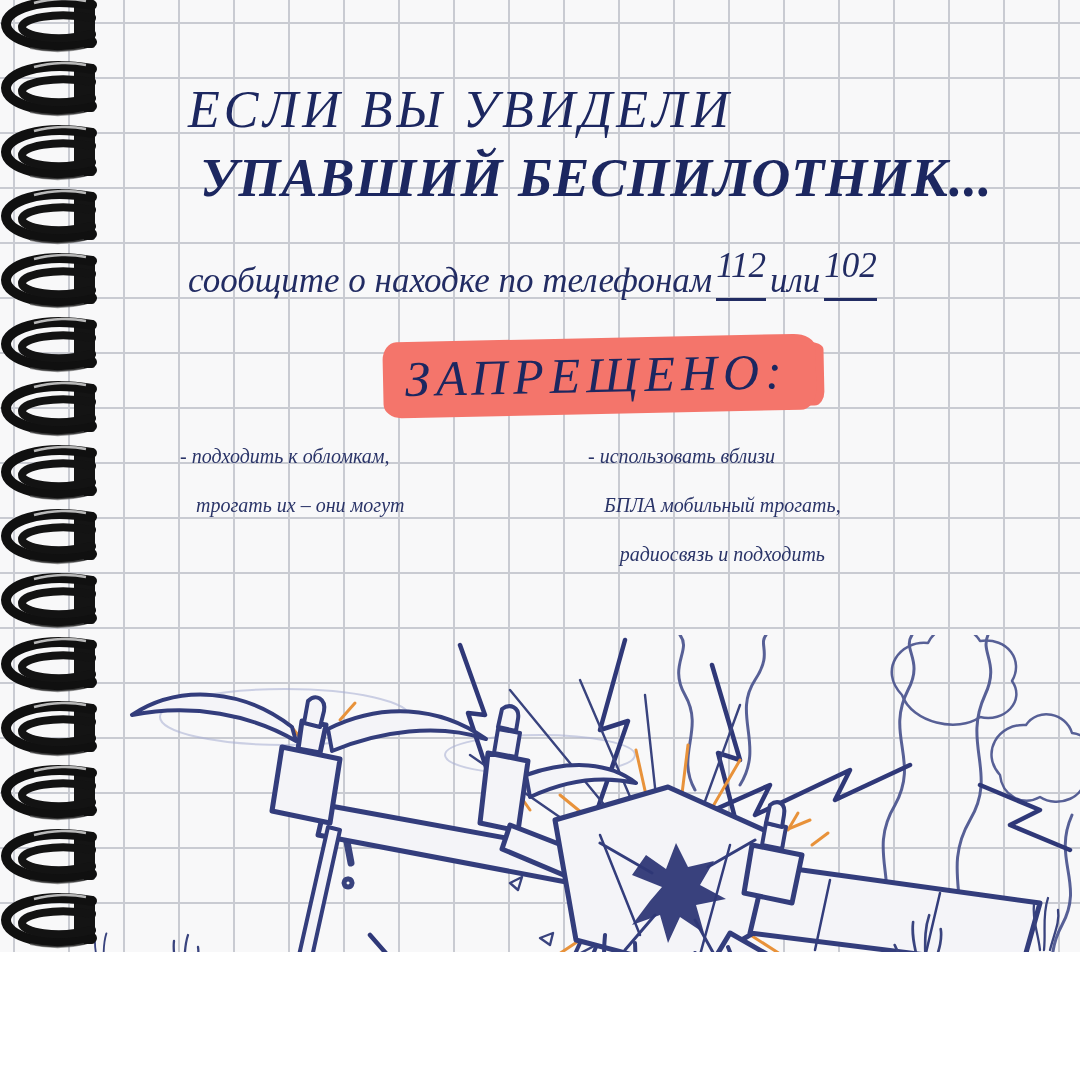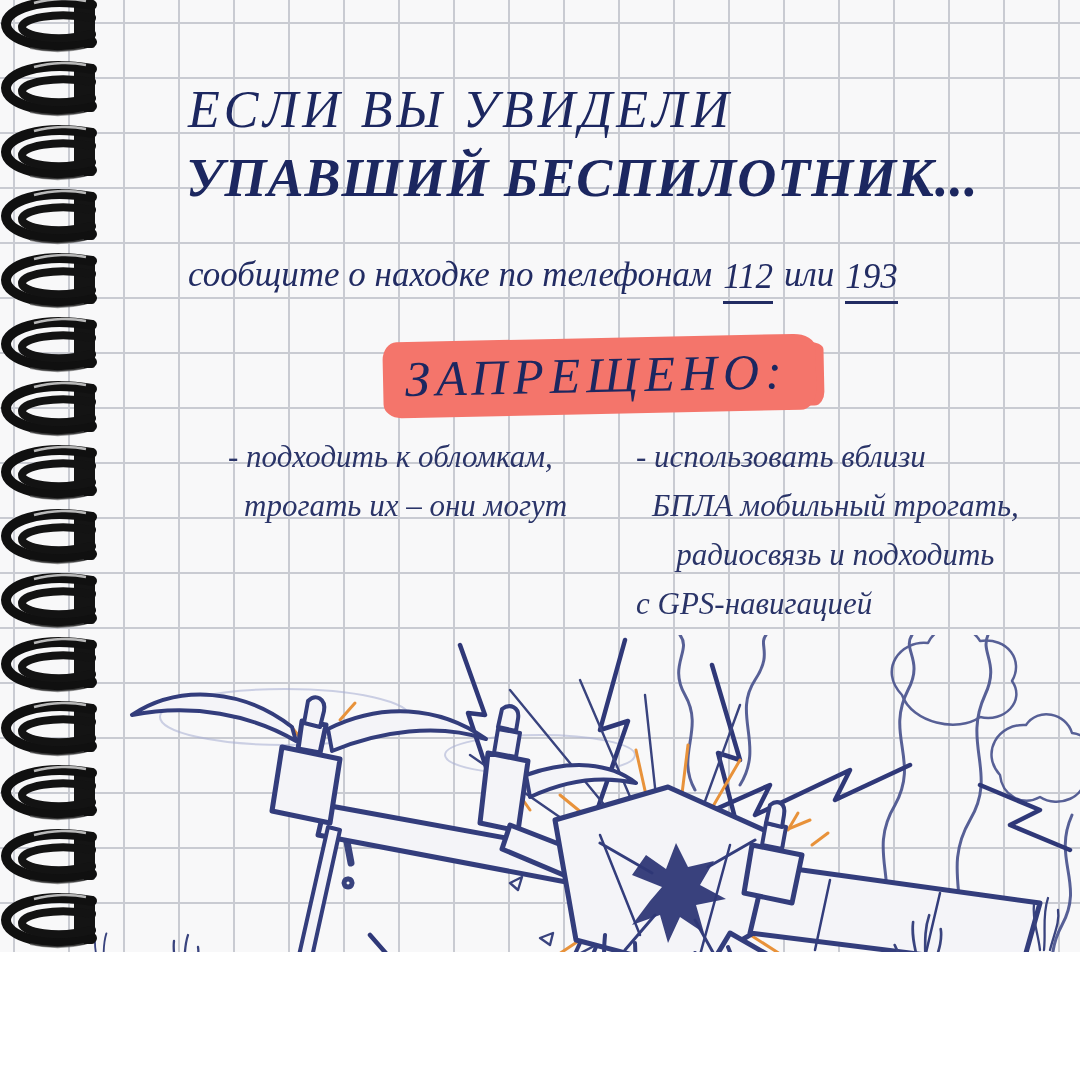--- a/index.html
+++ b/index.html
@@ -13,44 +13,44 @@
     background-position:13px 22px;
     font-family:Liberation Serif, serif;
   }
   .binding{position:absolute;left:0;top:0;width:110px;height:1080px;z-index:5;}
   .title1{
     position:absolute;left:188px;top:80px;width:860px;
     font-size:52px;font-style:italic;font-weight:400;letter-spacing:4px;
     color:#1c2760;white-space:nowrap;
   }
   .title2{
-    position:absolute;left:186px;top:147px;width:880px;
+    position:absolute;left:200px;top:147px;width:880px;
     font-size:54px;font-style:italic;font-weight:700;letter-spacing:1px;
     color:#1c2760;white-space:nowrap;
   }
   .subtitle{
     position:absolute;left:188px;top:246px;
-    display:flex;gap:11px;align-items:center;
+    display:flex;gap:4px;align-items:flex-end;
     font-size:35px;font-style:italic;font-weight:400;color:#222c63;
     white-space:nowrap;
   }
-  .subtitle .phone{font-weight:400;border-bottom:3px solid #222c63;padding-bottom:4px;margin-top:11px;}
+  .subtitle .phone{font-weight:400;border-bottom:3px solid #222c63;padding-bottom:12px;}
   .forbidden-wrap{position:absolute;left:383px;top:338px;transform:rotate(-1.2deg);}
   .forbidden{
     display:inline-block;background:#f4756b;
     border-radius:14px 22px 16px 18px / 18px 14px 20px 14px;
     padding:8px 28px 10px 22px;
     font-size:50px;font-style:italic;font-weight:400;letter-spacing:6px;
     color:#1c2760;white-space:nowrap;
     box-shadow:14px 2px 0 -6px #f4756b;
   }
   .col{
     position:absolute;top:432px;
-    font-size:31px;font-style:italic;font-weight:400;color:#2a3468;
-    line-height:49px;white-space:nowrap;padding-left:48px;
+    font-size:20px;font-style:italic;font-weight:400;color:#2a3468;
+    line-height:49px;white-space:nowrap;
   }
   .col-left{left:180px;}
   .col-right{left:588px;}
   .col .ln{display:block;}
   .col .ind{padding-left:16px;text-align:center;}
   .sketch{position:absolute;left:40px;top:635px;width:1040px;height:445px;z-index:2;}
 </style>
 </head>
 <body>
 
@@ -85,36 +85,35 @@
     <use href="#ring" x="0" y="1016"></use>
   </svg>
 
   <div class="title1">ЕСЛИ ВЫ УВИДЕЛИ</div>
   <div class="title2">УПАВШИЙ БЕСПИЛОТНИК...</div>
 
   <div class="subtitle">
     <span>сообщите о находке по телефонам</span>
     <span class="phone">112</span>
     <span>или</span>
-    <span class="phone">193</span>
+    <span class="phone">102</span>
   </div>
 
   <div class="forbidden-wrap">
     <span class="forbidden">ЗАПРЕЩЕНО:</span>
   </div>
 
   <div class="col col-left">
     <span class="ln">- подходить к обломкам,</span>
     <span class="ln ind">трогать их – они могут</span>
   </div>
   <div class="col col-right">
     <span class="ln">- использовать вблизи</span>
     <span class="ln ind">БПЛА мобильный трогать,</span>
     <span class="ln ind">радиосвязь и подходить</span>
-    <span class="ln">с GPS-навигацией</span>
   </div>
 
   <svg class="sketch" viewBox="0 0 1040 445">
     <g fill="none" stroke-linecap="round" stroke-linejoin="round">
 
       <g stroke="#a6add2" stroke-width="2" opacity="0.55">
         <ellipse cx="245" cy="82" rx="125" ry="28"></ellipse>
         <ellipse cx="500" cy="120" rx="95" ry="20"></ellipse>
       </g>
 

